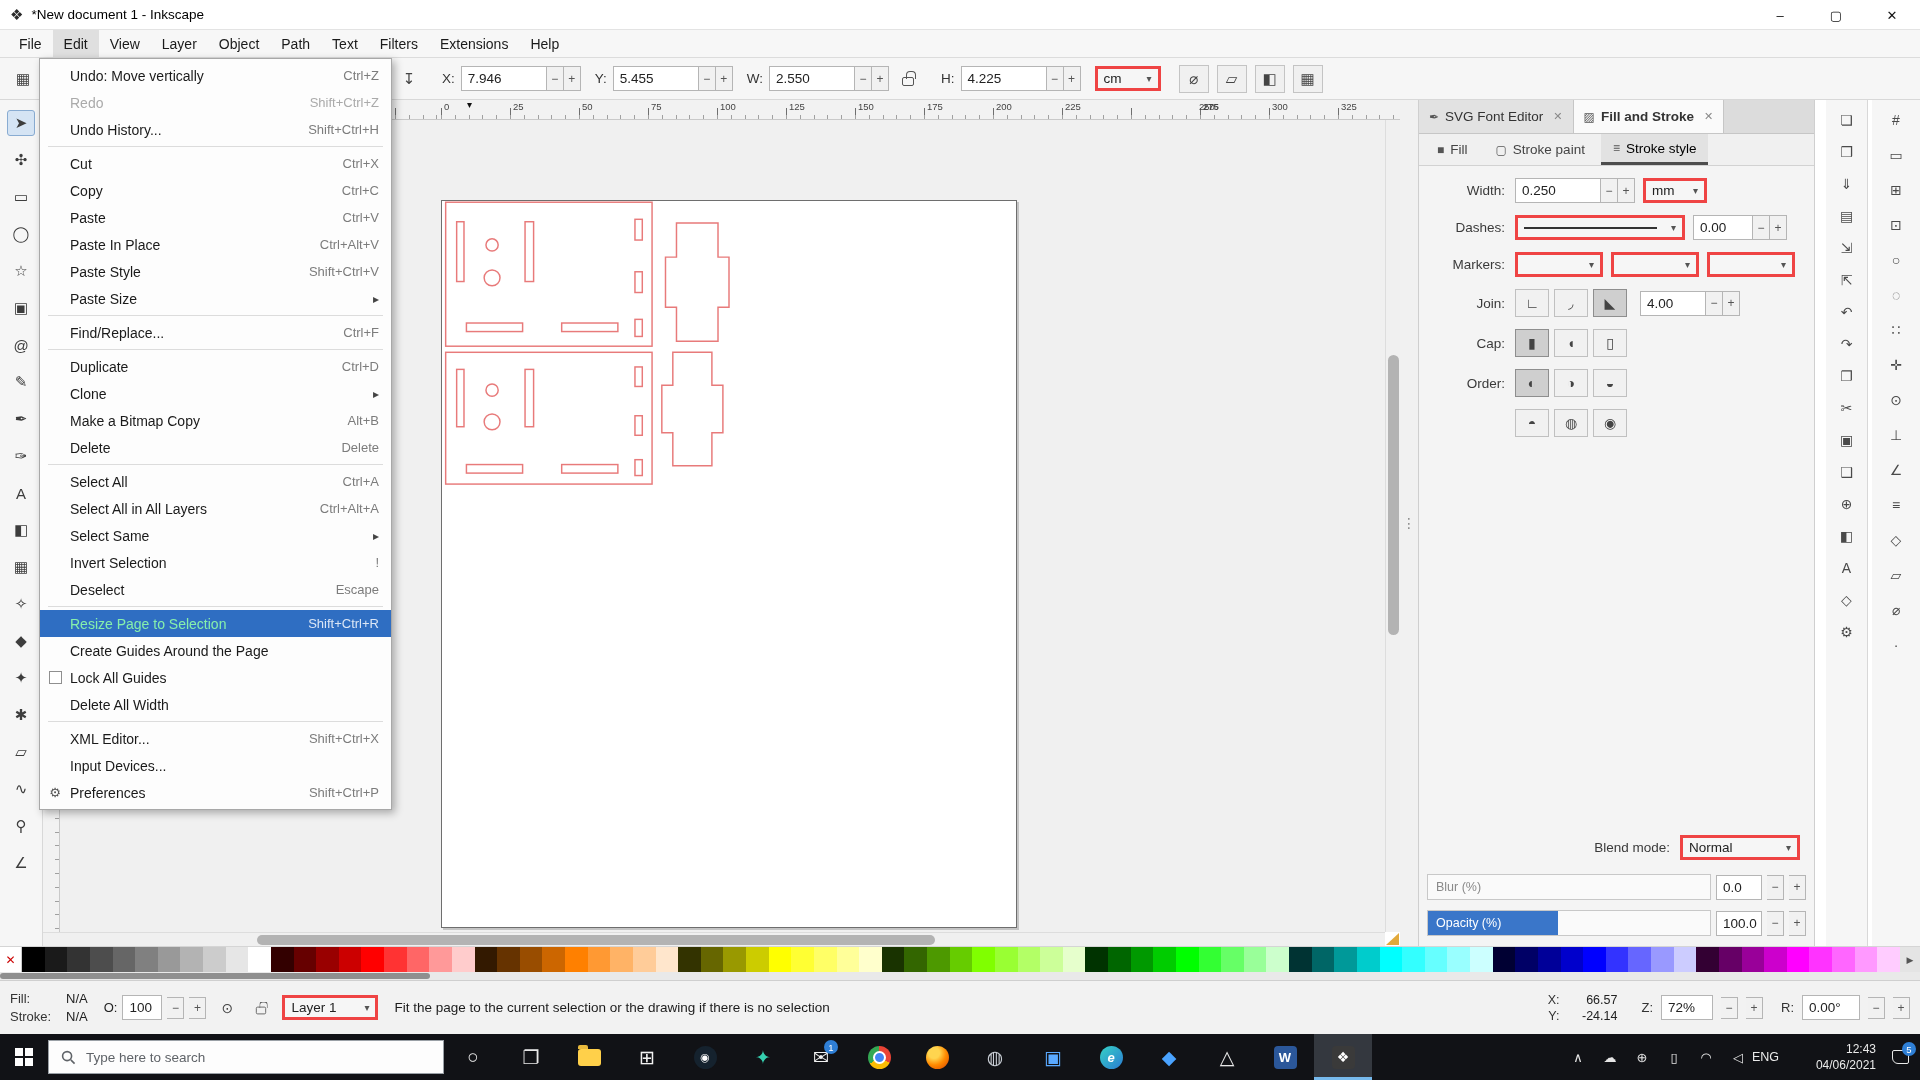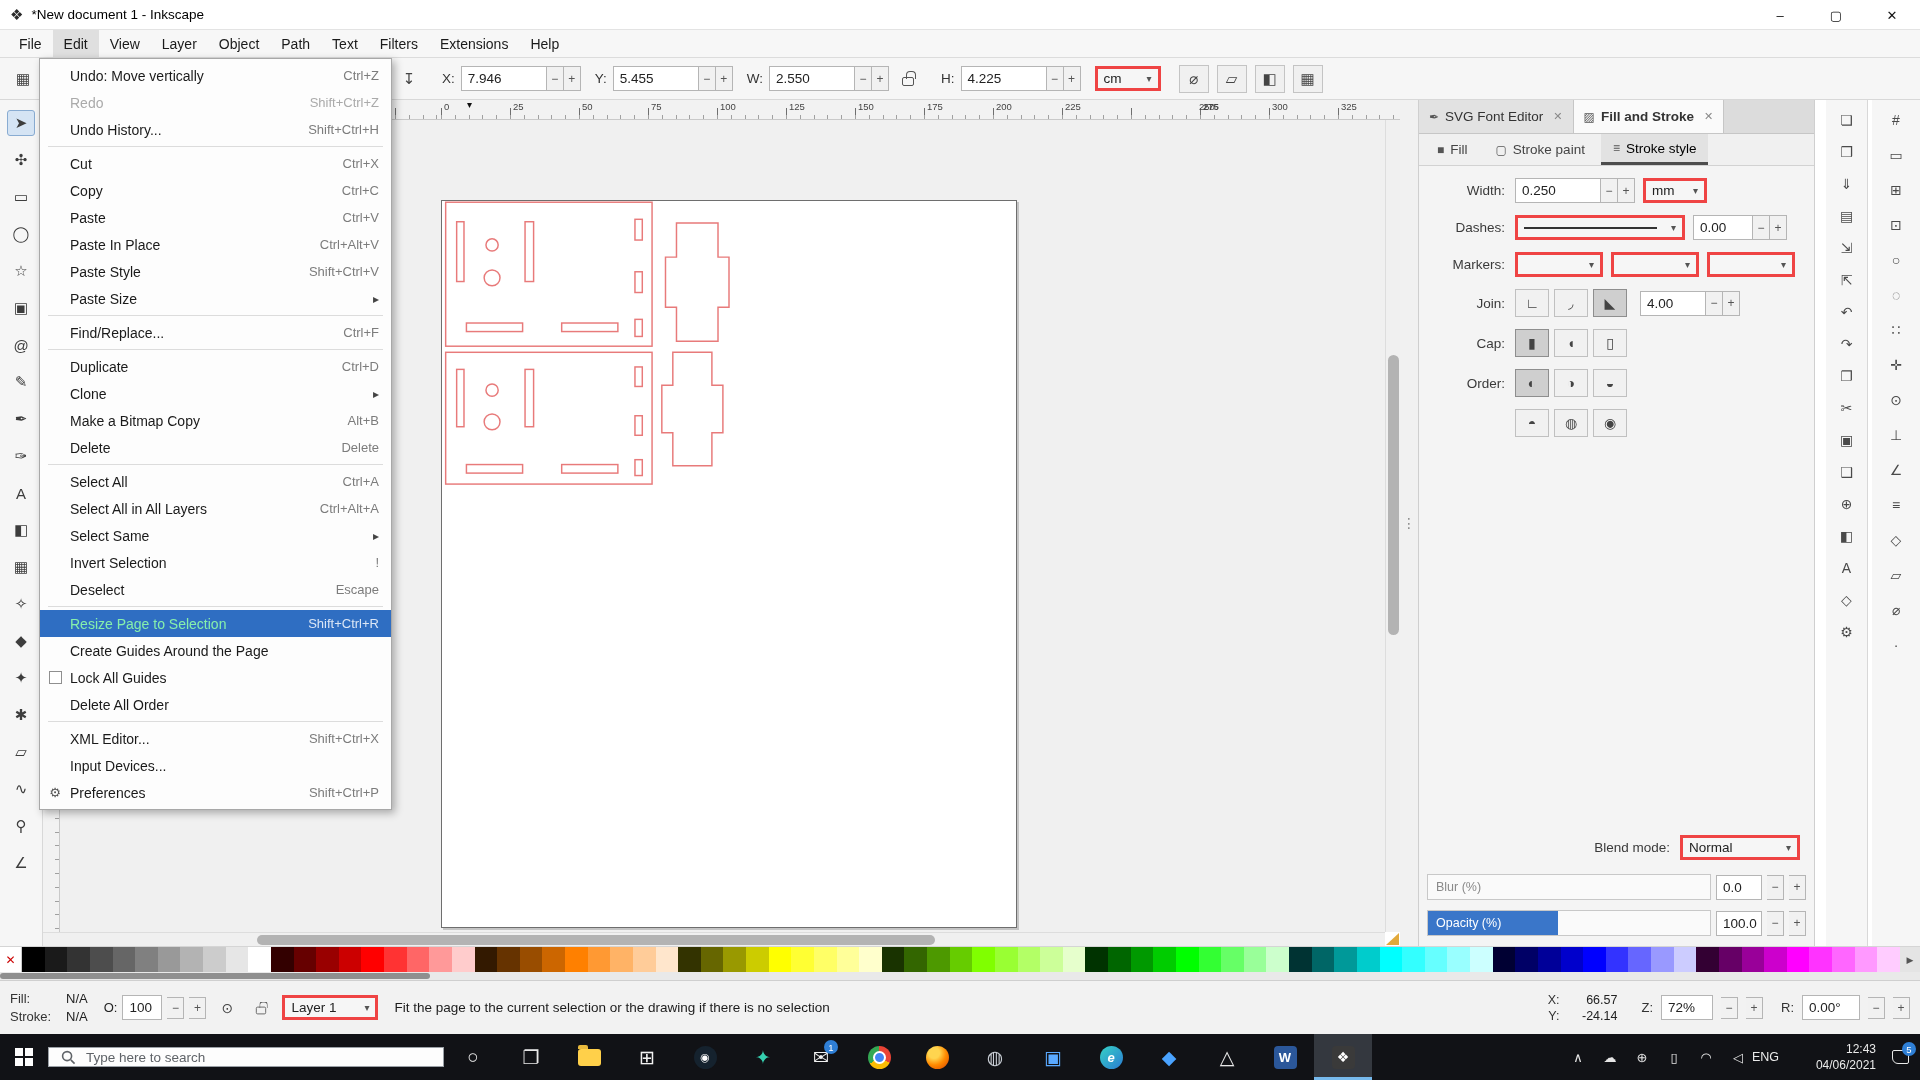--- a/index.html
+++ b/index.html
@@ -129,21 +129,21 @@
 .xy-block{display:flex;flex-direction:column;gap:2px;align-items:flex-end;font-size:12.5px;margin-right:6px}
 .xy-lab{color:#333;margin-right:6px}
 .xy-val{display:inline-block;min-width:52px;text-align:right}
 .z-lab{margin-left:10px;color:#333}
 
 
 #taskbar{position:absolute;left:0;top:1034px;width:1920px;height:46px;background:#111216;display:flex;align-items:center;color:#eaeaea}
 .tb-start{width:48px;height:46px;display:flex;align-items:center;justify-content:center}
 .winlogo{display:grid;grid-template-columns:8px 8px;grid-template-rows:8px 8px;gap:2px}
 .winlogo i{background:#fdfdfd;display:block}
-.tb-search{width:396px;height:20px;background:#fdfdfd;border:1px solid #9aa0a6;display:flex;align-items:center;gap:10px;padding:0 12px;font-size:13.5px;color:#5f6368}
+.tb-search{width:396px;height:34px;background:#fdfdfd;border:1px solid #9aa0a6;display:flex;align-items:center;gap:10px;padding:0 12px;font-size:13.5px;color:#5f6368}
 #tb-apps{display:flex;height:46px}
 .tb-app{width:58px;height:46px;display:flex;align-items:center;justify-content:center;position:relative}
 .tb-app.active{background:#34383f;box-shadow:inset 0 -3px 0 #76b9ed}
 .tb-glyph{font-size:19px}
 .tb-badge{position:absolute;top:6px;right:12px;min-width:14px;height:14px;border-radius:7px;background:#2f7fd6;color:#fff;font-size:9.5px;display:flex;align-items:center;justify-content:center;padding:0 3px}
 .ic{width:23px;height:23px;border-radius:50%;display:flex;align-items:center;justify-content:center;font-size:13px;color:#fff;font-weight:bold}
 .ic.chrome{background:conic-gradient(#ea4335 0 33%,#fbbc05 33% 66%,#34a853 66% 100%)}
 .ic.chrome::after{content:"";width:9px;height:9px;border-radius:50%;background:#4285f4;border:2px solid #fff}
 .ic.firefox{background:radial-gradient(circle at 35% 30%,#ffd54f 0 25%,#ff8a00 55%,#d64000)}
 .ic.edge{background:linear-gradient(135deg,#35d1c5,#2b7cd3);font-style:italic}
@@ -767,21 +767,21 @@
       </div>
       <div class="menu-item">
         <span class="mi-gutter">
           <span class="mi-check"></span>
         </span>
         <span class="mi-label">Lock All Guides</span>
         <span class="mi-right"></span>
       </div>
       <div class="menu-item">
         <span class="mi-gutter"></span>
-        <span class="mi-label">Delete All Order</span>
+        <span class="mi-label">Delete All Width</span>
         <span class="mi-right"></span>
       </div>
       <div class="menu-sep"></div>
       <div class="menu-item">
         <span class="mi-gutter"></span>
         <span class="mi-label">XML Editor...</span>
         <span class="mi-right">Shift+Ctrl+X</span>
       </div>
       <div class="menu-item">
         <span class="mi-gutter"></span>

